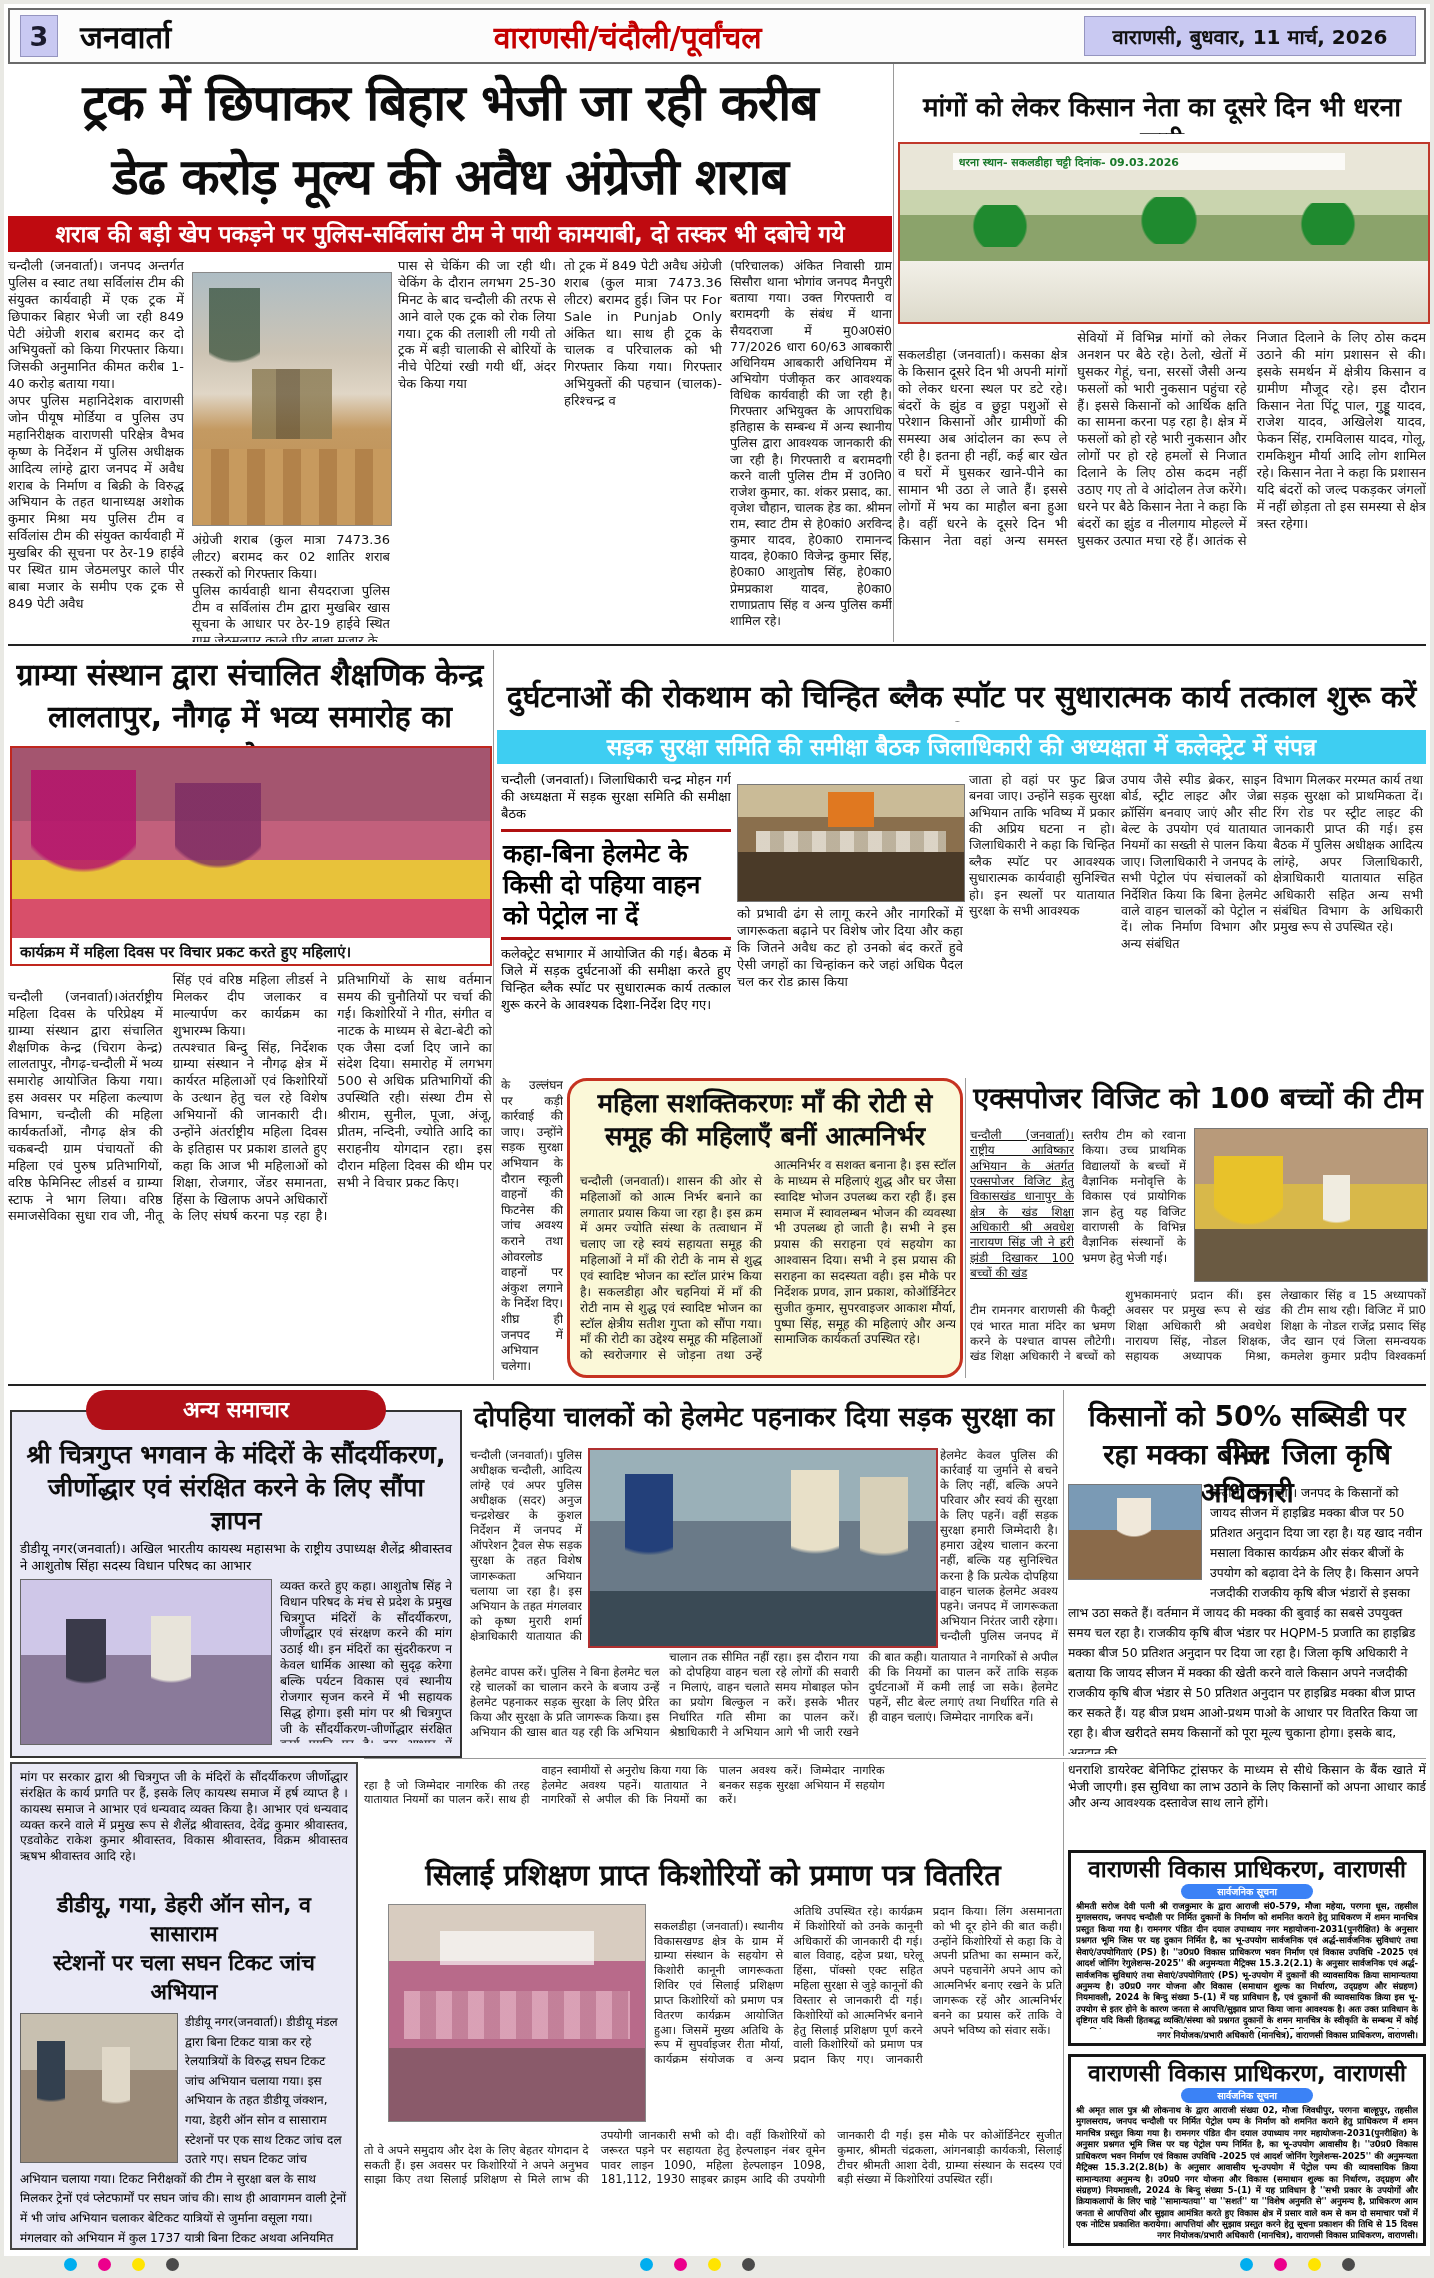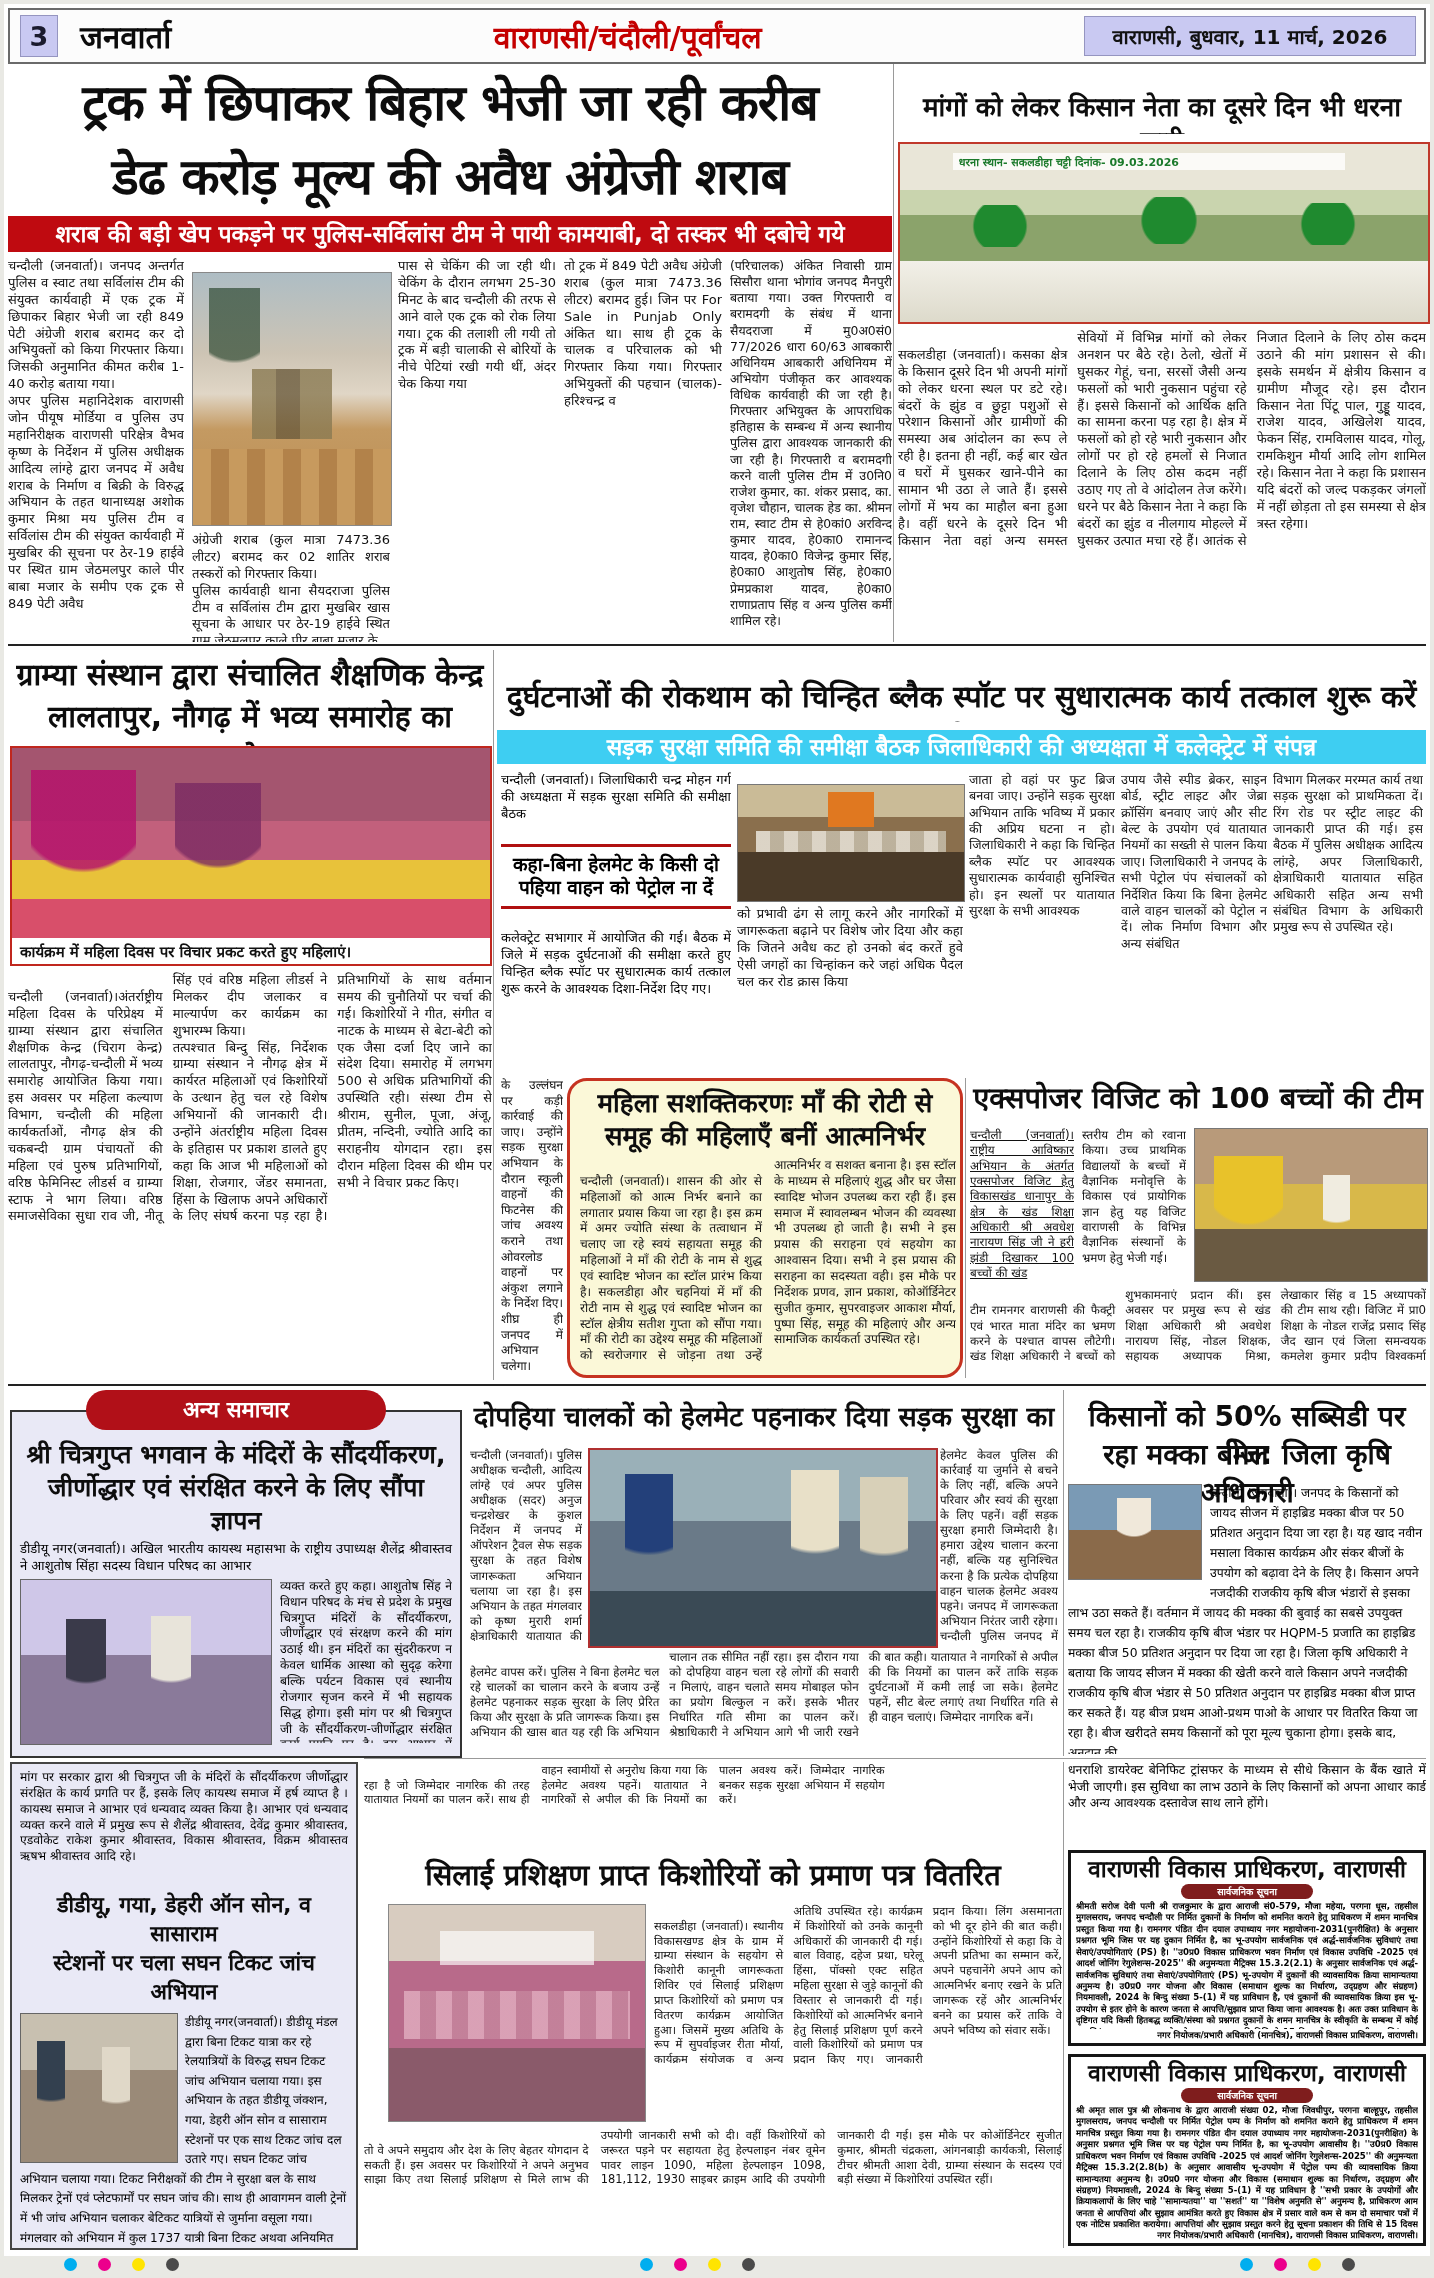--- a/index.html
+++ b/index.html
@@ -8,21 +8,21 @@
   .abs{position:absolute;}
   .col{position:absolute;overflow:hidden;text-align:justify;font-size:13px;line-height:1.3;color:#111;white-space:pre-line;}
   .hl{font-weight:800;text-align:center;color:#0d0d0d;overflow:hidden;}
   .photo{position:absolute;overflow:hidden;}
   .caption-bar{position:absolute;left:0;right:0;bottom:0;background:#fff;font-weight:700;font-size:15px;padding:3px 8px;color:#111;}
   .vr{position:absolute;width:1px;background:#9a9a9a;}
   .hr{position:absolute;background:#222;}
   .colflow{position:absolute;overflow:hidden;text-align:justify;color:#111;white-space:pre-line;}
   .noticebox{border:3px solid #151515;background:#fff;padding:3px 5px;overflow:hidden;}
   .notice-title{font-weight:800;text-align:center;font-size:23px;line-height:27px;color:#0d0d0d;}
-  .notice-badge{display:block;margin:1px auto 2px auto;width:132px;background:#7f1d1d;color:#fff;font-size:9.5px;font-weight:700;text-align:center;border-radius:9px;padding:1px 0;}
+  .notice-badge{display:block;margin:1px auto 2px auto;width:132px;background:#3b82f6;color:#fff;font-size:9.5px;font-weight:700;text-align:center;border-radius:9px;padding:1px 0;}
   .notice-body{font-size:8.6px;font-weight:700;line-height:1.33;text-align:justify;overflow:hidden;}
   .notice-sign{font-size:8.6px;font-weight:700;text-align:right;}
   .dot{position:absolute;width:13px;height:13px;border-radius:50%;}
 </style>
 </head>
 <body>
 
 <div id="page">
   <div id="paper"></div>
 
@@ -84,21 +84,21 @@
     </div>
   </div>
 
   <div class="vr" style="left:493px;top:650px;height:730px;"></div>
 
   <div class="abs" style="left:497px;top:650px;width:929px;height:425px;">
     <div class="hl" style="position:absolute;top:26px;width:929px;font-size:30px;line-height:42px;height:46px;">दुर्घटनाओं की रोकथाम को चिन्हित ब्लैक स्पॉट पर सुधारात्मक कार्य तत्काल शुरू करें : डीएम</div>
     <div style="position:absolute;top:80px;width:929px;height:34px;background:#3ecef2;color:#fff;font-size:23px;font-weight:800;line-height:34px;text-align:center;overflow:hidden;">सड़क सुरक्षा समिति की समीक्षा बैठक जिलाधिकारी की अध्यक्षता में कलेक्ट्रेट में संपन्न</div>
     <div class="abs" style="left:4px;top:122px;width:230px;height:286px;overflow:hidden;">
       <div style="font-size:13px;line-height:1.3;text-align:justify;">चन्दौली (जनवार्ता)। जिलाधिकारी चन्द्र मोहन गर्ग की अध्यक्षता में सड़क सुरक्षा समिति की समीक्षा बैठक</div>
-      <div style="margin:21px 0;padding:6px 2px;border-top:3px solid #b01010;border-bottom:3px solid #b01010;font-size:19px;font-weight:800;text-align:center;line-height:1.25;">कहा-बिना हेलमेट के किसी दो पहिया वाहन को पेट्रोल ना दें</div>
+      <div style="margin:6px 0;padding:6px 2px;border-top:3px solid #b01010;border-bottom:3px solid #b01010;font-size:25px;font-weight:800;text-align:left;line-height:1.25;">कहा-बिना हेलमेट के किसी दो पहिया वाहन को पेट्रोल ना दें</div>
       <div style="font-size:13px;line-height:1.3;text-align:justify;">कलेक्ट्रेट सभागार में आयोजित की गई। बैठक में जिले में सड़क दुर्घटनाओं की समीक्षा करते हुए चिन्हित ब्लैक स्पॉट पर सुधारात्मक कार्य तत्काल शुरू करने के आवश्यक दिशा-निर्देश दिए गए।</div>
     </div>
     <div class="photo" style="left:240px;top:134px;width:226px;height:116px;background:linear-gradient(180deg,#cabb97 0 28%,#8a6f4d 28% 58%,#4a3a28 58% 100%);border:1px solid #777;">
       <div style="position:absolute;left:40%;top:6%;width:20%;height:30%;background:#e07820;"></div>
       <div style="position:absolute;left:8%;top:40%;width:84%;height:18%;background:repeating-linear-gradient(90deg,#f0ede4 0 14px,#c9c2b0 14px 28px);opacity:.8;"></div>
     </div>
     <div class="col" style="left:240px;top:256px;width:226px;height:152px;">को प्रभावी ढंग से लागू करने और नागरिकों में जागरूकता बढ़ाने पर विशेष जोर दिया और कहा कि जितने अवैध कट हो उनको बंद करतें हुवे ऐसी जगहों का चिन्हांकन करे जहां अधिक पैदल चल कर रोड क्रास किया</div>
     <div class="col" style="left:472px;top:122px;width:146px;height:286px;font-size:12.6px;">जाता हो वहां पर फुट ब्रिज बनवा जाए। उन्होंने सड़क सुरक्षा अभियान ताकि भविष्य में प्रकार की अप्रिय घटना न हो। जिलाधिकारी ने कहा कि चिन्हित ब्लैक स्पॉट पर आवश्यक सुधारात्मक कार्यवाही सुनिश्चित हो। इन स्थलों पर यातायात सुरक्षा के सभी आवश्यक</div>
     <div class="col" style="left:624px;top:122px;width:146px;height:286px;font-size:12.6px;">उपाय जैसे स्पीड ब्रेकर, साइन बोर्ड, स्ट्रीट लाइट और जेब्रा क्रॉसिंग बनवाए जाएं और सीट बेल्ट के उपयोग एवं यातायात नियमों का सख्ती से पालन किया जाए। जिलाधिकारी ने जनपद के सभी पेट्रोल पंप संचालकों को निर्देशित किया कि बिना हेलमेट वाले वाहन चालकों को पेट्रोल न दें। लोक निर्माण विभाग और अन्य संबंधित</div>
     <div class="col" style="left:776px;top:122px;width:150px;height:286px;font-size:12.6px;">विभाग मिलकर मरम्मत कार्य तथा सड़क सुरक्षा को प्राथमिकता दें। रिंग रोड पर स्ट्रीट लाइट की जानकारी प्राप्त की गई। इस बैठक में पुलिस अधीक्षक आदित्य लांग्हे, अपर जिलाधिकारी, क्षेत्राधिकारी यातायात सहित अधिकारी सहित अन्य सभी संबंधित विभाग के अधिकारी प्रमुख रूप से उपस्थित रहे।</div>

